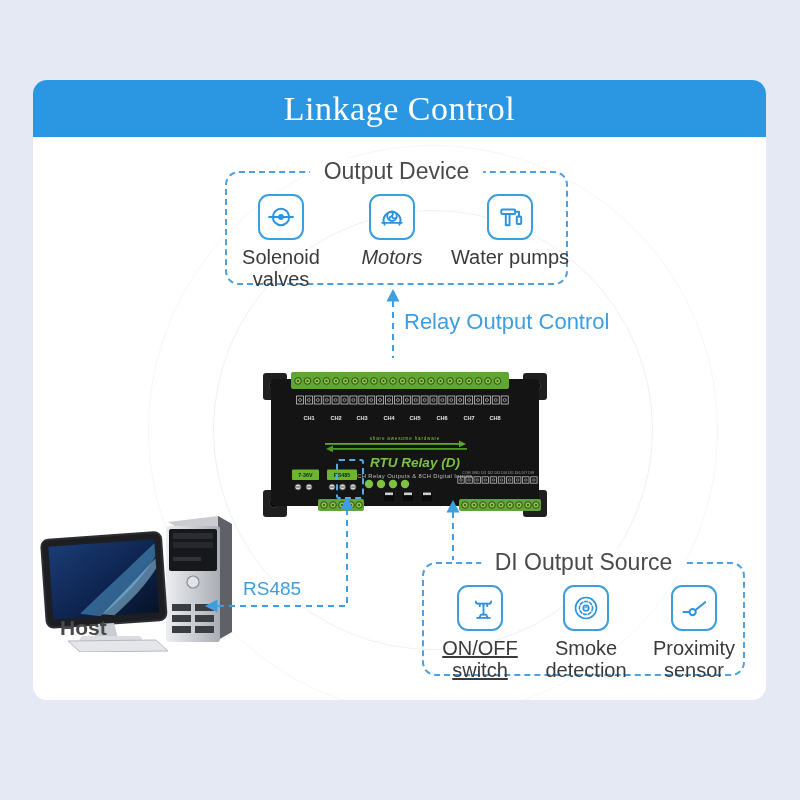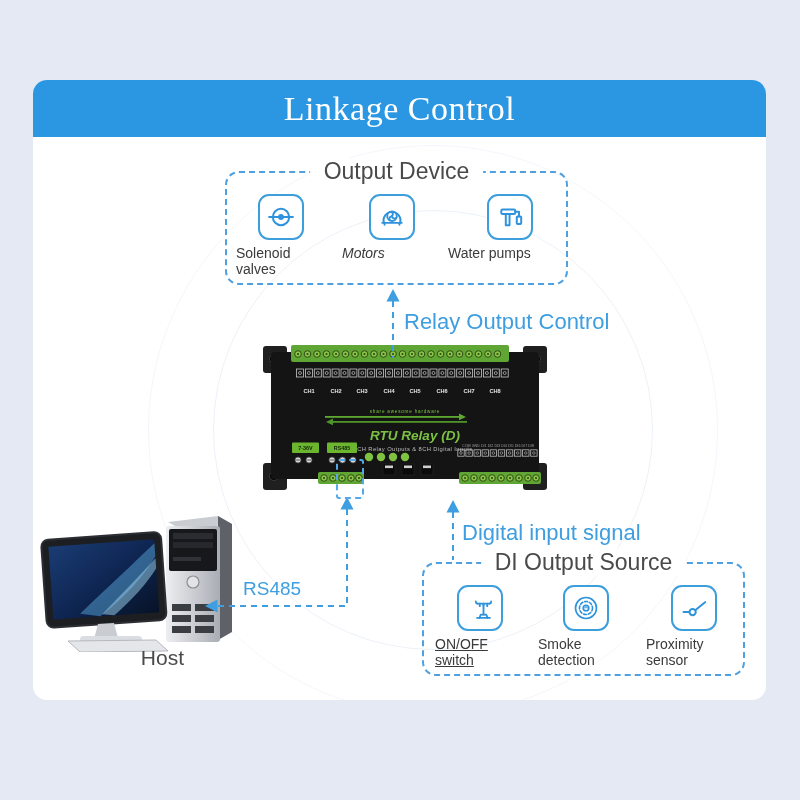--- a/index.html
+++ b/index.html
@@ -21,38 +21,38 @@
   .dash-box { position:absolute; border:2px dashed #4EA0E0; border-radius:14px; z-index:2; }
   .control-box { left:225px; top:171px; width:343px; height:114px; }
   .di-box { left:422px; top:562px; width:323px; height:114px; }
   .box-title { position:absolute; top:-15px; left:50%; transform:translateX(-50%);
                background:#ffffff; padding:0 14px; color:#4A4A4A; font-size:23px;
                font-weight:500; white-space:nowrap; z-index:3; }
 
   .feat { position:absolute; z-index:3; display:flex; flex-direction:column; align-items:center; }
   .tile { width:46px; height:46px; border:2.5px solid #3D9EDC; border-radius:11px;
           display:flex; align-items:center; justify-content:center; background:#fff; }
-  .feat .cap { margin-top:6px; font-size:14px; line-height:1.12; color:#3A3A3A;
-               text-align:left; font-weight:500; }
+  .feat .cap { margin-top:6px; font-size:20px; line-height:1.12; color:#3A3A3A;
+               text-align:center; font-weight:500; }
 
   .wires { position:absolute; left:0; top:0; width:800px; height:800px;
            z-index:4; pointer-events:none; }
   .wire-label { position:absolute; color:#3E9EDF; font-size:22px; font-weight:500;
                 z-index:5; white-space:nowrap; }
   .lbl-relay { left:404px; top:309px; }
   .lbl-di    { left:462px; top:520px; }
   .lbl-rs485 { left:243px; top:578px; font-size:19px; }
 
-  .device { position:absolute; left:263px; top:336px; width:284px; height:168px; z-index:3; }
+  .device { position:absolute; left:263px; top:363px; width:284px; height:168px; z-index:3; }
   .rs485-hl { position:absolute; left:336px; top:459px; width:28px; height:40px;
               border:2px dashed #55A9E8; border-radius:3px; z-index:5; }
 
   .host { position:absolute; left:38px; top:512px; width:200px; height:140px; z-index:3; }
-  .host-label { position:absolute; left:60px; top:646px; width:124px; text-align:right;
-                color:#4A4A4A; font-size:21px; font-weight:400; z-index:3; }
+  .host-label { position:absolute; left:60px; top:616px; width:124px; text-align:left;
+                color:#4A4A4A; font-size:21px; font-weight:700; z-index:3; }
 </style>
 </head>
 <body>
 
 <div class="stage">
 
   <div class="card">
     <div class="ring r1"></div>
     <div class="ring r2"></div>
   </div>
@@ -285,21 +285,20 @@
     </g>
     <g fill="#3E9EDF" stroke="none">
       <polygon points="393,289 386.5,301.5 399.5,301.5"></polygon>
       <polygon points="347,497 340.5,509.5 353.5,509.5"></polygon>
       <polygon points="205,606 217.5,599.5 217.5,612.5"></polygon>
       <polygon points="453,500 446.5,512.5 459.5,512.5"></polygon>
     </g>
   </svg>
 
   <div class="wire-label lbl-relay">Relay Output Control</div>
-  <div class="wire-label lbl-di">Digital input signal</div>
   <div class="wire-label lbl-rs485">RS485</div>
 
   <div class="dash-box di-box">
     <div class="box-title">DI Output Source</div>
   </div>
 
   <div class="feat" style="left:430px; top:585px; width:100px;">
     <div class="tile">
       <svg width="28" height="28" viewBox="0 0 24 24" fill="none" stroke="#2E93DC" stroke-width="1.6" stroke-linecap="round" stroke-linejoin="round">
         <path d="M9.5 20.5 h11"></path>

